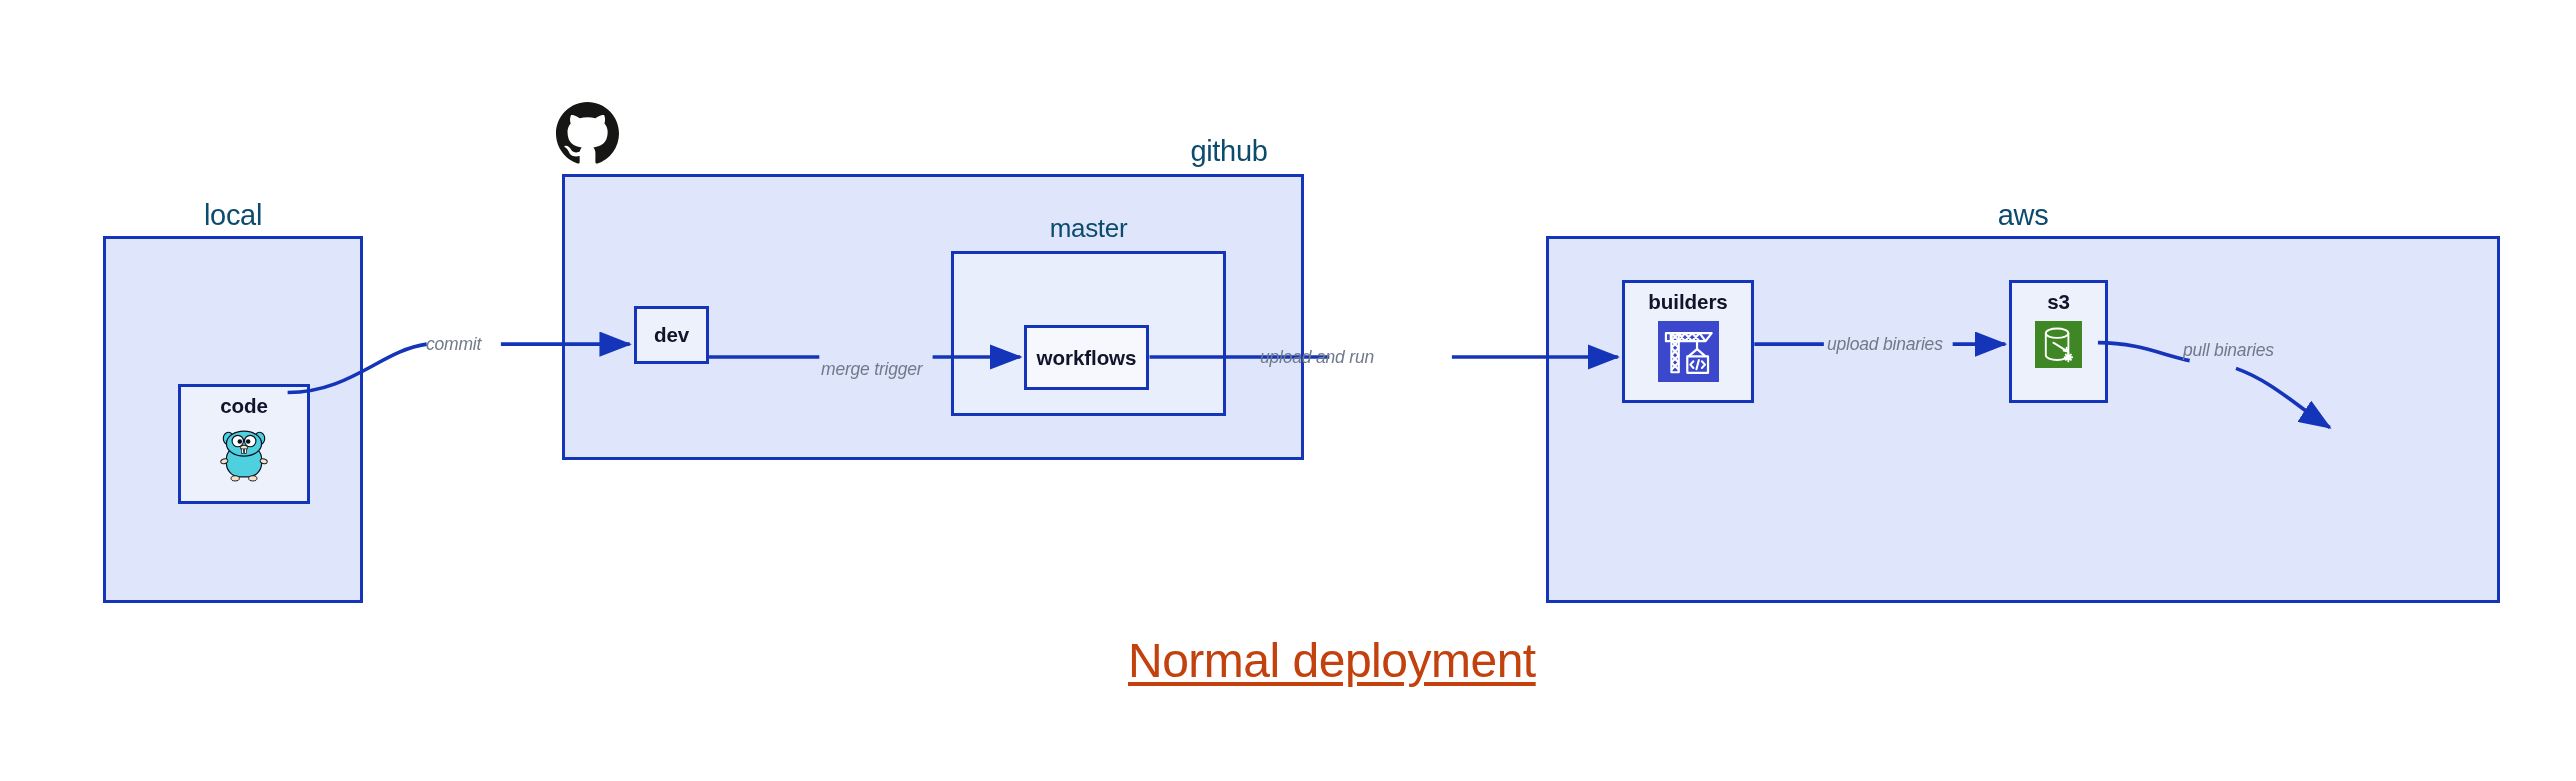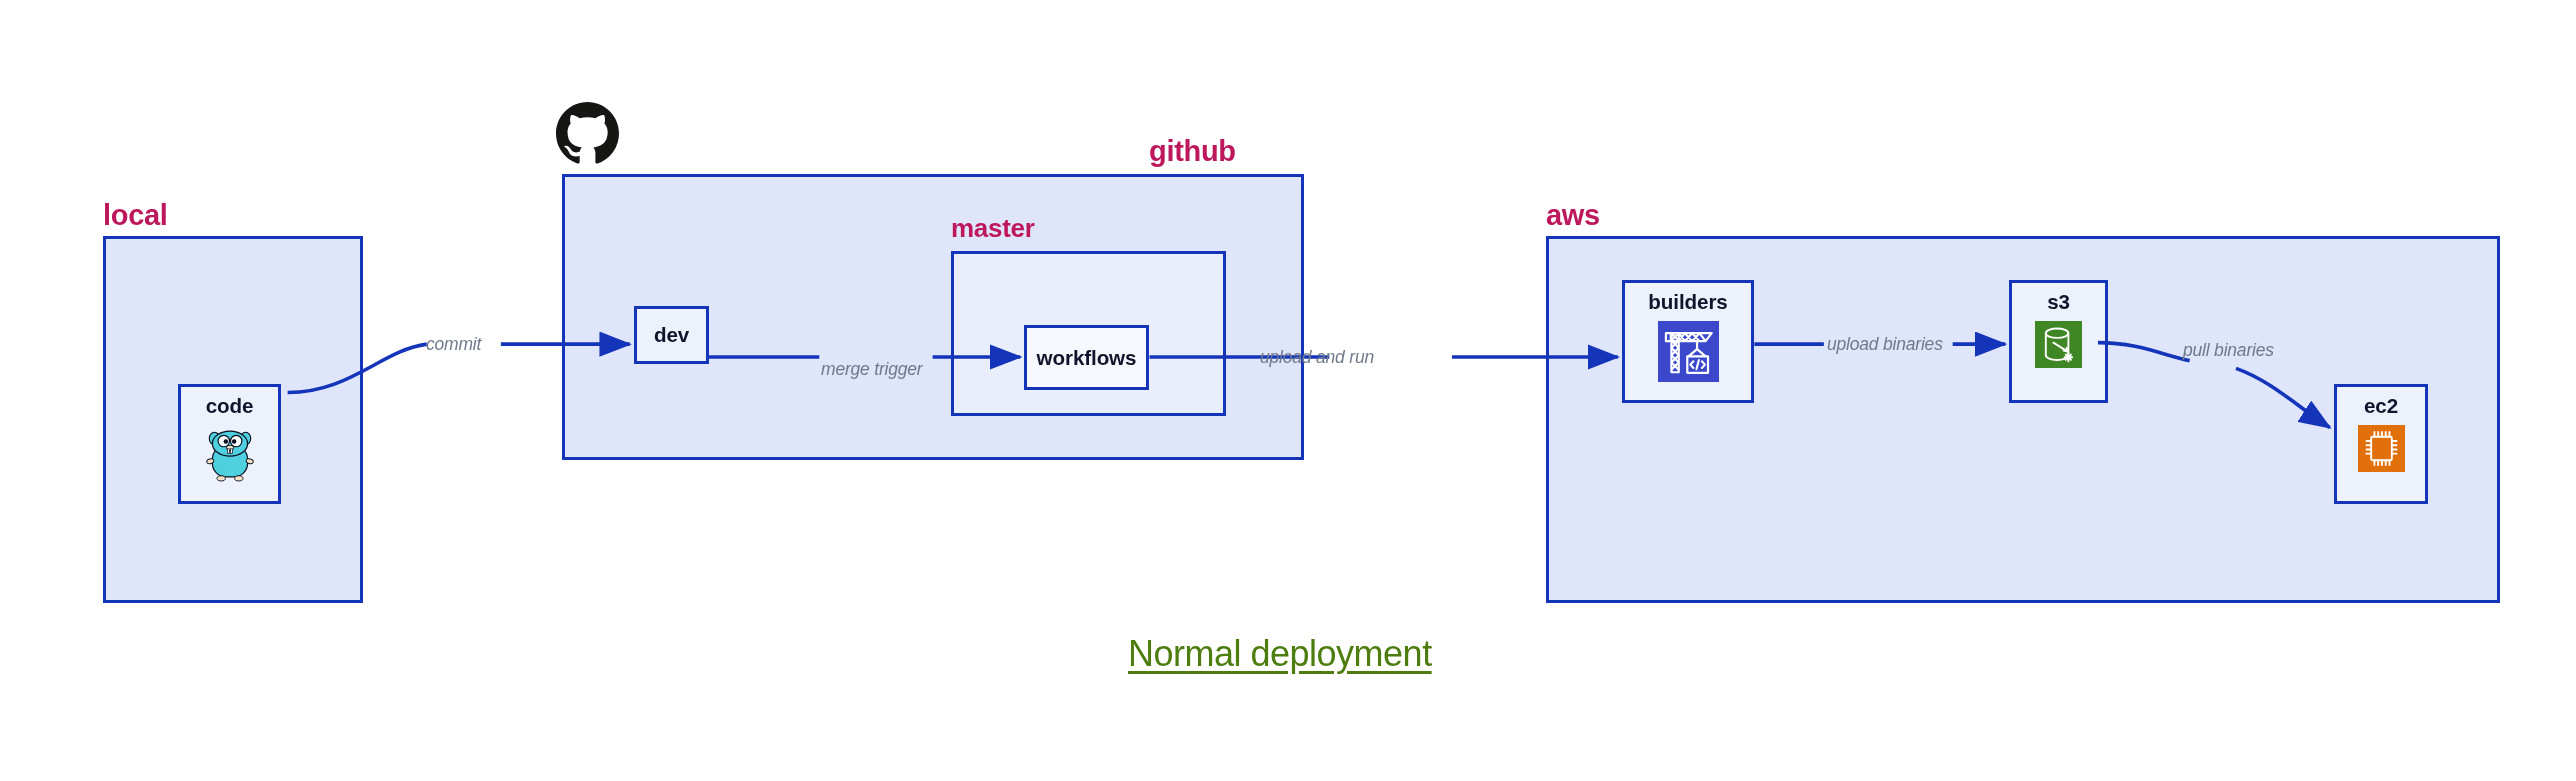--- a/index.html
+++ b/index.html
@@ -24,25 +24,26 @@
 
   
   .group-box {
     position: absolute;
     background: #dfe5fa;
     border: 3.6px solid #1434ba;
     box-sizing: border-box;
   }
   .group-label {
     position: absolute;
-    color: #be185d;
+    color: #0c4a6e;
     font-size: 29px;
-    font-weight: 700;
+    font-weight: 400;
     letter-spacing: -0.3px;
     white-space: nowrap;
+    text-align: center;
   }
 
   
   .node-box {
     position: absolute;
     background: #edf1fc;
     border: 3.6px solid #1434ba;
     box-sizing: border-box;
     display: flex;
     flex-direction: column;
@@ -85,39 +86,39 @@
     position: absolute;
     left: 0; top: 0;
     width: 2604px;
     height: 781px;
     pointer-events: none;
   }
 
   
   .page-title {
     position: absolute;
-    color: #4d7c0f;
-    font-size: 36px;
+    color: #c2410c;
+    font-size: 48px;
     font-weight: 400;
     text-decoration: underline;
     text-underline-offset: 5.2px;
     white-space: nowrap;
     letter-spacing: -0.5px;
   }
 </style>
 </head>
 <body>
 
 <div id="stage">
 
   <div class="group-label" style="left:103px; top:199px; width:260px;">local</div>
 
   <div class="group-box" style="left:103px; top:236px; width:260px; height:367px;"></div>
 
-  <div class="node-box" style="left:178px; top:384px; width:103px; height:120px;">
+  <div class="node-box" style="left:178px; top:384px; width:132px; height:120px;">
     <span class="node-label">code</span>
     <span class="node-icon">
       <svg width="52" height="58" viewBox="0 0 100 112" xmlns="http://www.w3.org/2000/svg">
 
         <ellipse cx="20" cy="26" rx="10" ry="12" fill="#4ed0df" stroke="#0b1020" stroke-width="2.2"></ellipse>
         <ellipse cx="80" cy="26" rx="10" ry="12" fill="#4ed0df" stroke="#0b1020" stroke-width="2.2"></ellipse>
 
         <rect x="16" y="40" width="68" height="60" rx="26" fill="#4ed0df" stroke="#0b1020" stroke-width="2.4"></rect>
 
         <ellipse cx="50" cy="36" rx="34" ry="24" fill="#4ed0df" stroke="#0b1020" stroke-width="2.4"></ellipse>
@@ -210,39 +211,20 @@
 
           <path d="M39 46 C49 52 58 58 68 64"></path>
           <path d="M61 63 L69 65 L67 57"></path>
 
           <path d="M71 68 L71 86 M63 77 L79 77 M65.5 71.5 L76.5 82.5 M76.5 71.5 L65.5 82.5"></path>
         </g>
       </svg>
     </span>
   </div>
 
-  <div class="node-box" style="left:2334px; top:384px; width:94px; height:120px;">
-    <span class="node-label">ec2</span>
-    <span class="node-icon">
-      <svg width="47" height="47" viewBox="0 0 100 100" xmlns="http://www.w3.org/2000/svg">
-        <rect x="0" y="0" width="100" height="100" fill="#e2700a"></rect>
-        <g fill="none" stroke="#ffffff" stroke-width="4" stroke-linecap="round">
-          <rect x="28" y="25" width="44" height="50" rx="3"></rect>
-
-          <path d="M35 25 L35 15 M43 25 L43 15 M51 25 L51 15 M59 25 L59 15 M67 25 L67 15"></path>
-
-          <path d="M35 75 L35 85 M43 75 L43 85 M51 75 L51 85 M59 75 L59 85 M67 75 L67 85"></path>
-
-          <path d="M28 34 L18 34 M28 43 L18 43 M28 52 L18 52 M28 61 L18 61"></path>
-
-          <path d="M72 34 L82 34 M72 43 L82 43 M72 52 L82 52 M72 61 L82 61"></path>
-        </g>
-      </svg>
-    </span>
-  </div>
 
   <svg class="overlay" viewBox="0 0 5054 1516" xmlns="http://www.w3.org/2000/svg">
     <defs>
       <marker id="arrowhead" markerWidth="9" markerHeight="7" refX="8.4" refY="3.5" orient="auto" markerUnits="strokeWidth">
         <path d="M0,0 L9,3.5 L0,7 Z" fill="#1434ba"></path>
       </marker>
     </defs>
     <g fill="none" stroke="#1434ba" stroke-width="7" stroke-linecap="butt">
 
       <path d="M558 762 C 680 762 740 680 828 668"></path>

